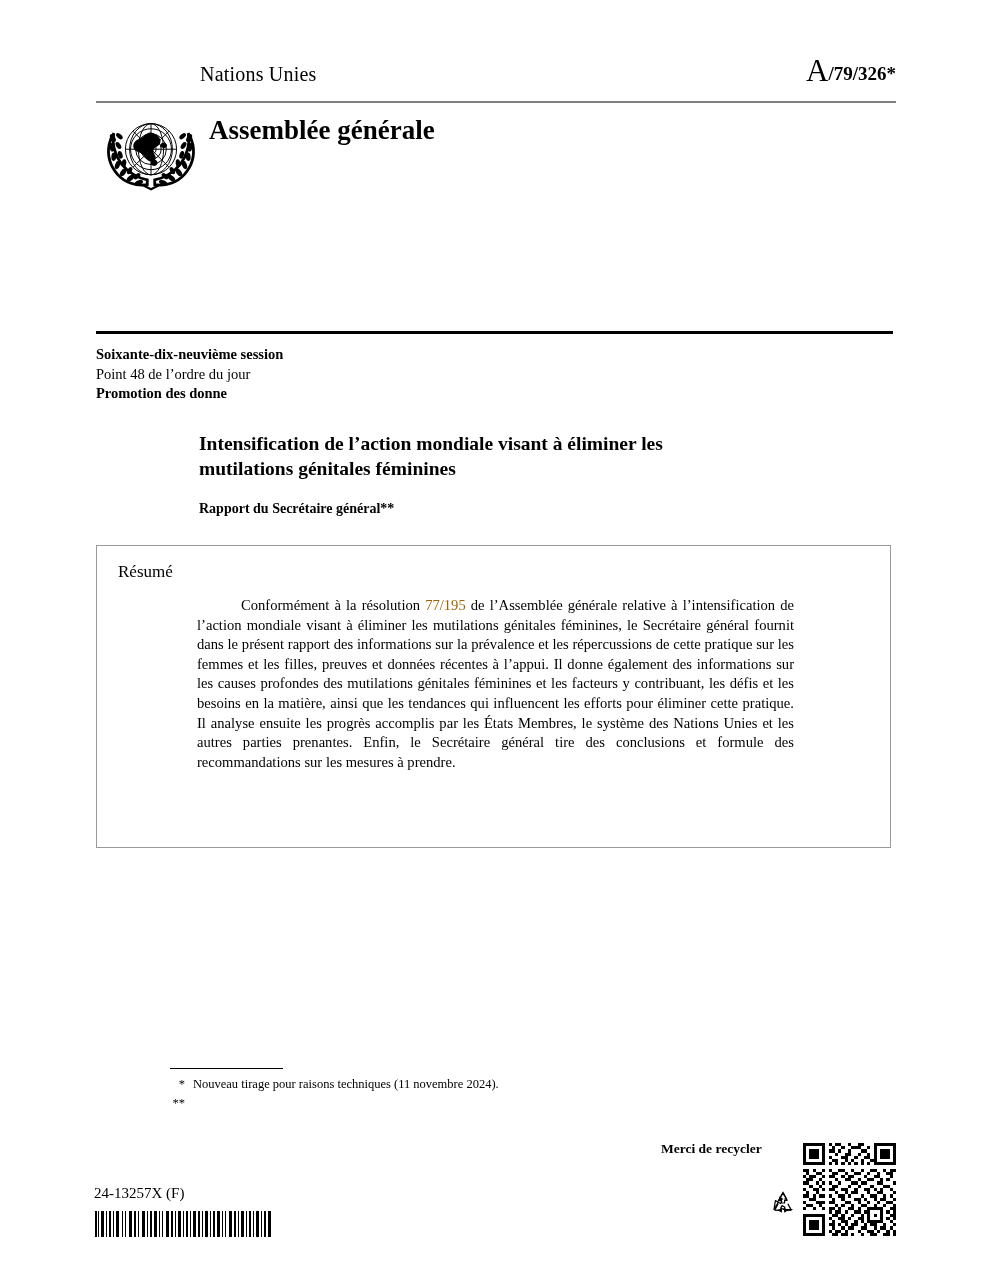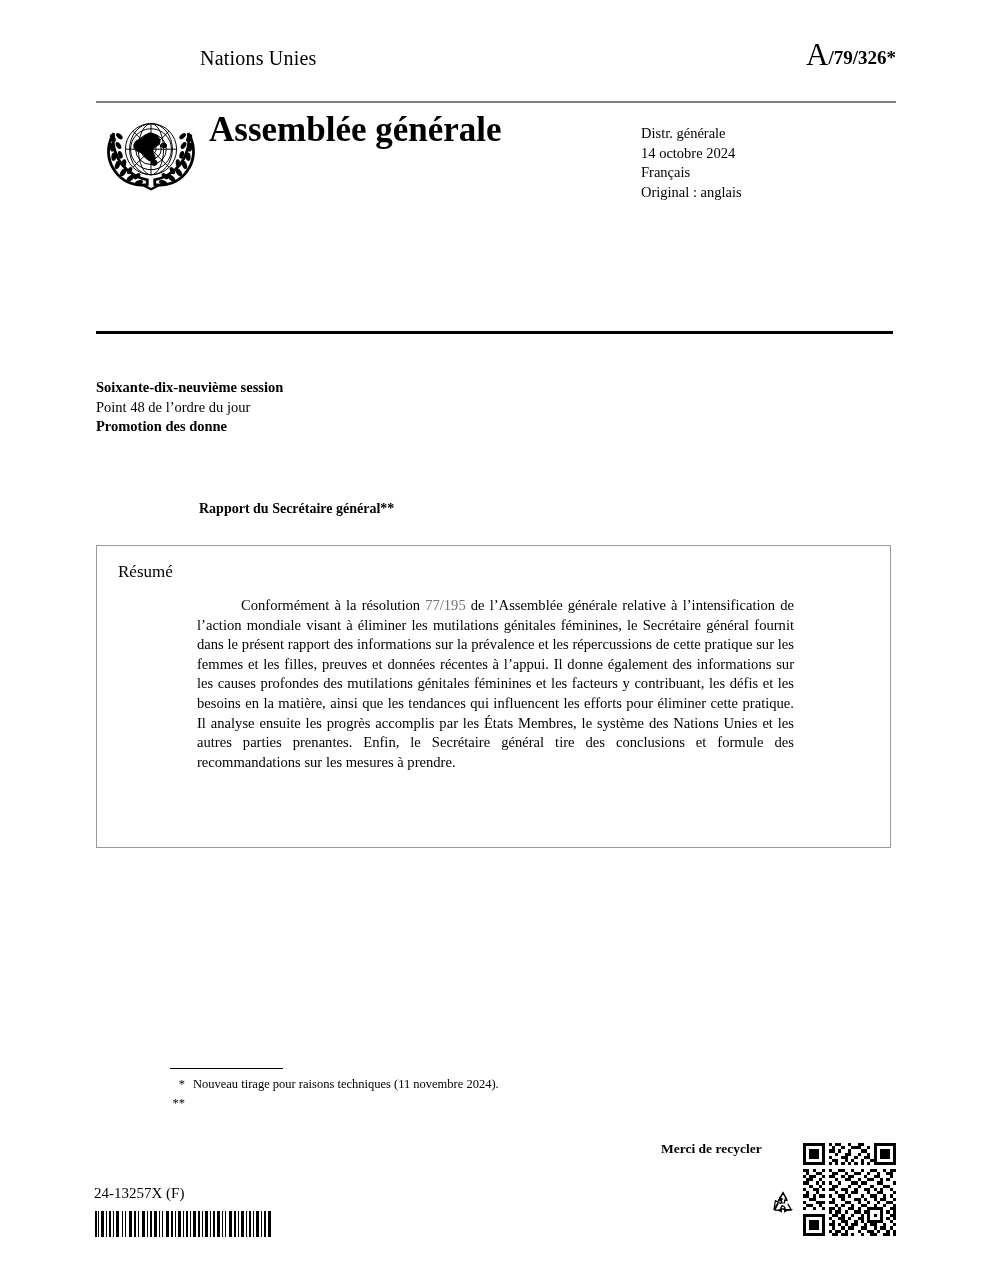--- a/index.html
+++ b/index.html
@@ -18,21 +18,21 @@
     height: 1280px;
     margin: 0 auto;
     background: #ffffff;
     overflow: hidden;
   }
 
   
   .masthead {
     position: absolute;
     left: 96px;
-    top: 46px;
+    top: 62px;
     width: 800px;
     text-decoration: underline;
   }
   .masthead-top {
     position: relative;
     height: 33px;
   }
   .org-name {
     position: absolute;
     left: 104px;
@@ -71,21 +71,21 @@
     position: absolute;
     left: 104px;
     top: 112px;
     width: 94px;
     height: 80px;
   }
   .assembly-title {
     position: absolute;
     left: 209px;
     top: 113px;
-    font-size: 35px;
+    font-size: 27px;
     font-weight: bold;
     line-height: 34px;
     white-space: nowrap;
   }
   .distr-block {
     position: absolute;
     left: 641px;
     top: 124px;
     font-size: 14.5px;
     line-height: 19.5px;
@@ -100,21 +100,20 @@
     width: 797px;
     height: 3px;
     background: #000000;
   }
   .session-block {
     position: absolute;
     left: 96px;
     top: 345px;
     font-size: 14.5px;
     line-height: 19.5px;
-    margin-top: 33px;
   }
   .session-block .b { font-weight: bold; }
   .session-block div { white-space: nowrap; }
 
   
   .doc-title {
     position: absolute;
     left: 199px;
     top: 431px;
     width: 560px;
@@ -152,21 +151,21 @@
     left: 100px;
     top: 50px;
     width: 597px;
     font-size: 14.6px;
     line-height: 19.6px;
     text-align: justify;
     text-indent: 44px;
     hyphens: none;
   }
   .link {
-    color: #737373;
+    color: #a16207;
   }
 
   
   .fn-rule {
     position: absolute;
     left: 170px;
     top: 1068px;
     width: 113px;
     height: 1px;
     background: #000000;
@@ -314,35 +313,30 @@
           <ellipse cx="35" cy="69" rx="2.4" ry="4.2" transform="rotate(48 35 69)"></ellipse>
         </g>
       </g>
 
       <path d="M42 79 l8 4 l8 -4" fill="none" stroke="#000" stroke-width="2.4"></path>
     </svg>
   </div>
 
   <div class="assembly-title">Assemblée générale</div>
 
-  <div class="distr-block">
-    <div>Distr. générale</div>
-    <div>14 octobre 2024</div>
-    <div>Français</div>
-    <div>Original : anglais</div>
-  </div>
 
   <div class="rule-thick"></div>
 
   <div class="session-block">
     <div class="b">Soixante-dix-neuvième session</div>
     <div>Point 48 de l’ordre du jour</div>
     <div class="b">Promotion des donne</div>
   </div>
 
+  <div class="doc-title">Intensification de l’action mondiale visant à éliminer les mutilations génitales féminines</div>
   <div class="doc-subtitle">Rapport du Secrétaire général**</div>
 
   <div class="summary-box">
     <div class="summary-label">Résumé</div>
     <div class="summary-text">
       <span>Conformément à la résolution </span><span class="link">77/195</span><span> de l’Assemblée générale relative à l’intensification de l’action mondiale visant à éliminer les mutilations génitales féminines, le Secrétaire général fournit dans le présent rapport des informations sur la prévalence et les répercussions de cette pratique sur les femmes et les filles, preuves et données récentes à l’appui. Il donne également des informations sur les causes profondes des mutilations génitales féminines et les facteurs y contribuant, les défis et les besoins en la matière, ainsi que les tendances qui influencent les efforts pour éliminer cette pratique. Il analyse ensuite les progrès accomplis par les États Membres, le système des Nations Unies et les autres parties prenantes. Enfin, le Secrétaire général tire des conclusions et formule des recommandations sur les mesures à prendre.</span>
     </div>
   </div>
 
   <div class="fn-rule"></div>

